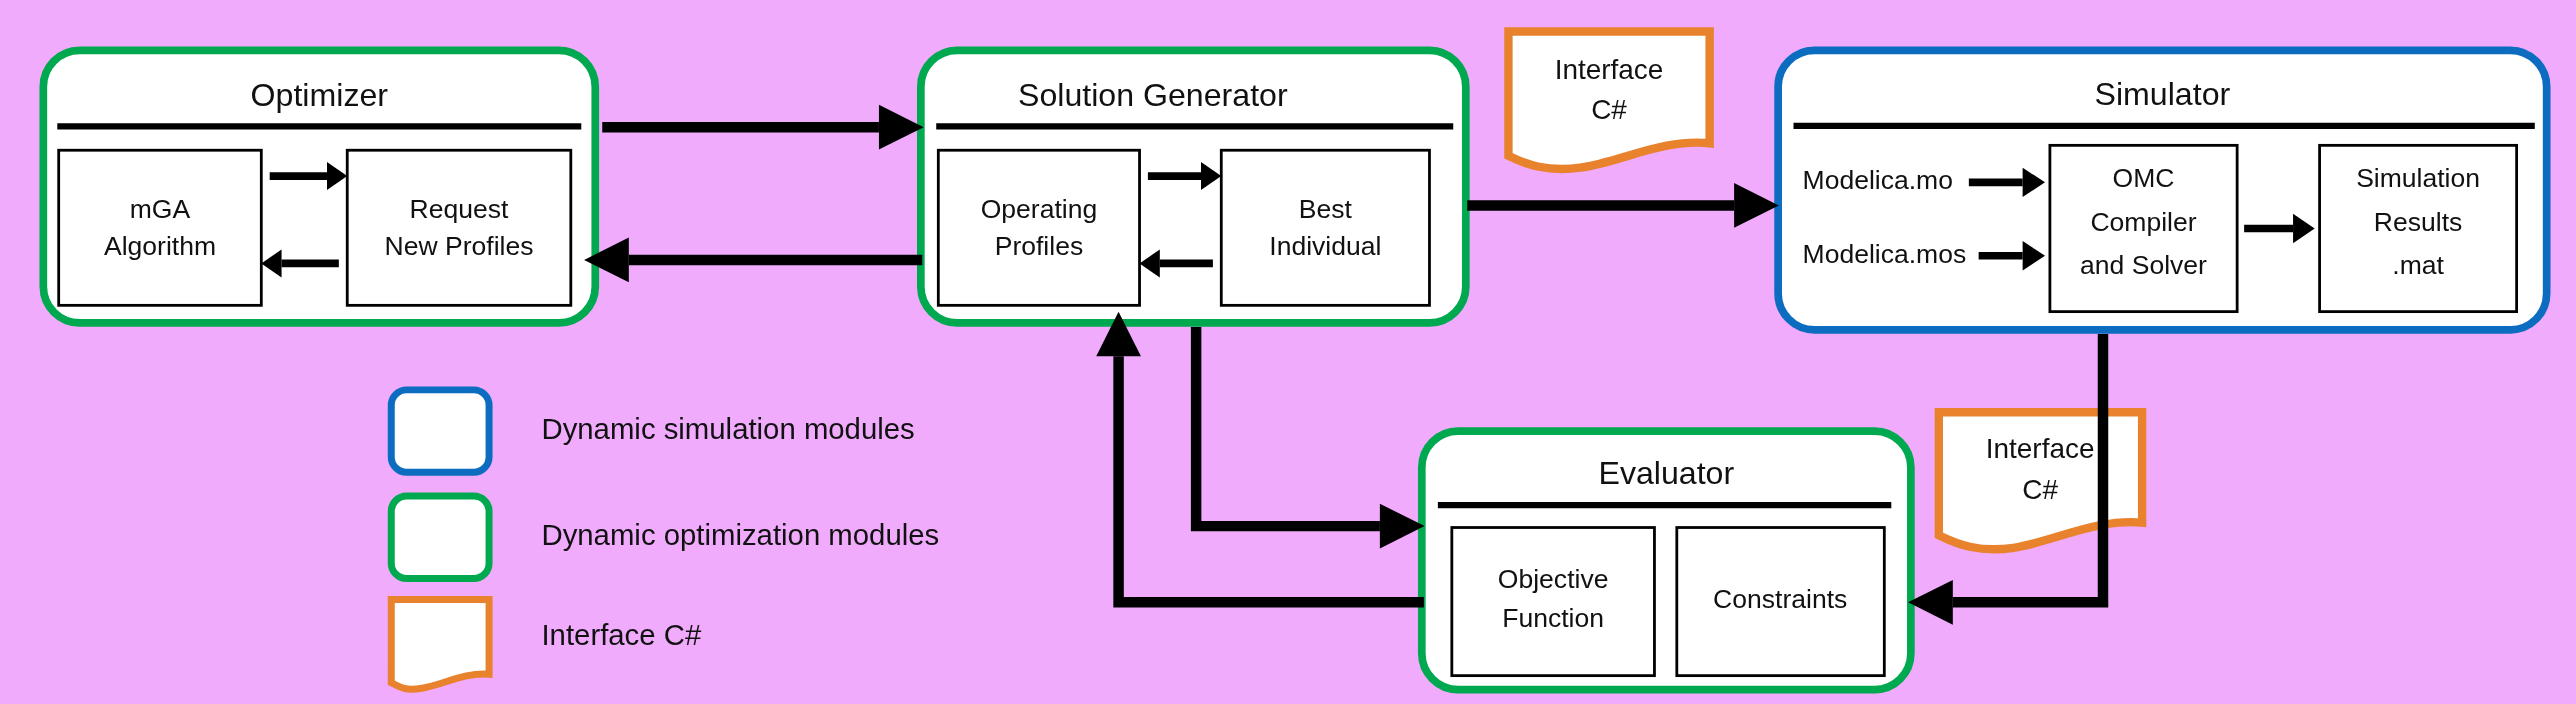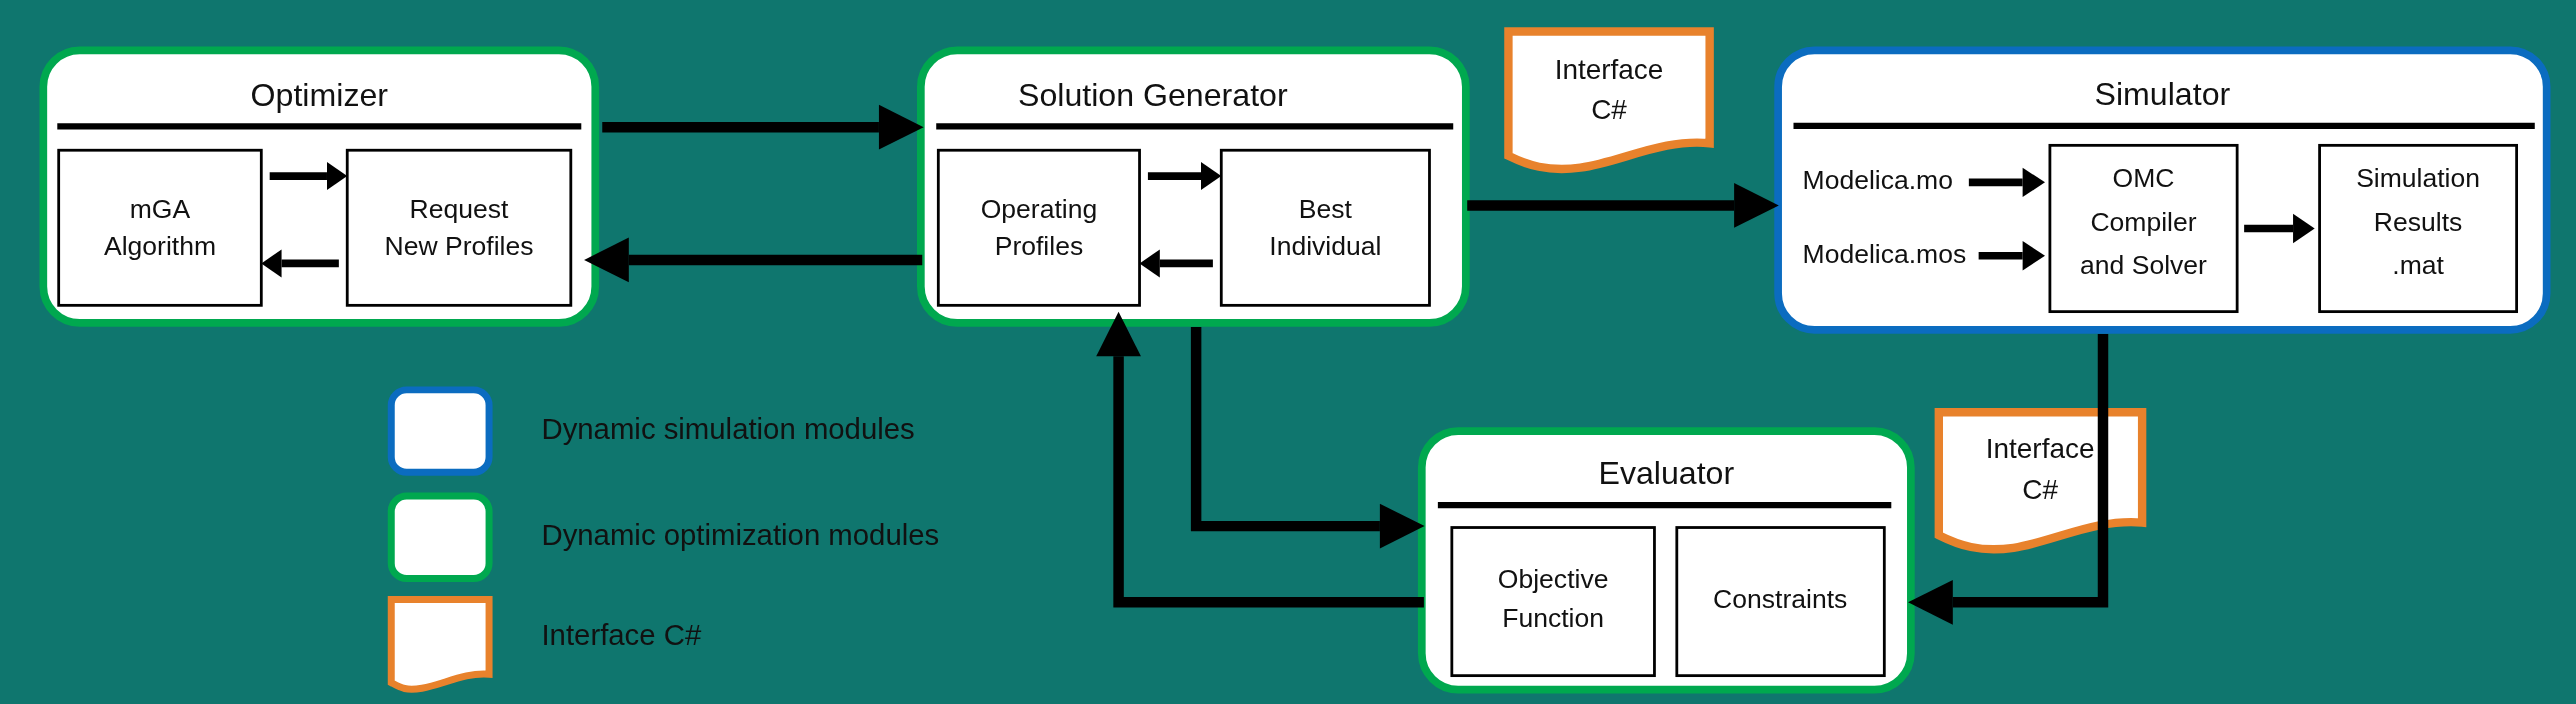--- a/index.html
+++ b/index.html
@@ -10,21 +10,21 @@
   body {
     width: 2576px;
     height: 705px;
     overflow: hidden;
     font-family: "Liberation Sans", sans-serif;
   }
   #diagram-root {
     position: relative;
     width: 2576px;
     height: 705px;
-    background: #0f766e;
+    background: #f0abfc;
   }
   svg#diagram {
     display: block;
     width: 2576px;
     height: 705px;
   }
   .module-title {
     font-family: "Liberation Sans", sans-serif;
     font-size: 46px;
     fill: #111111;

